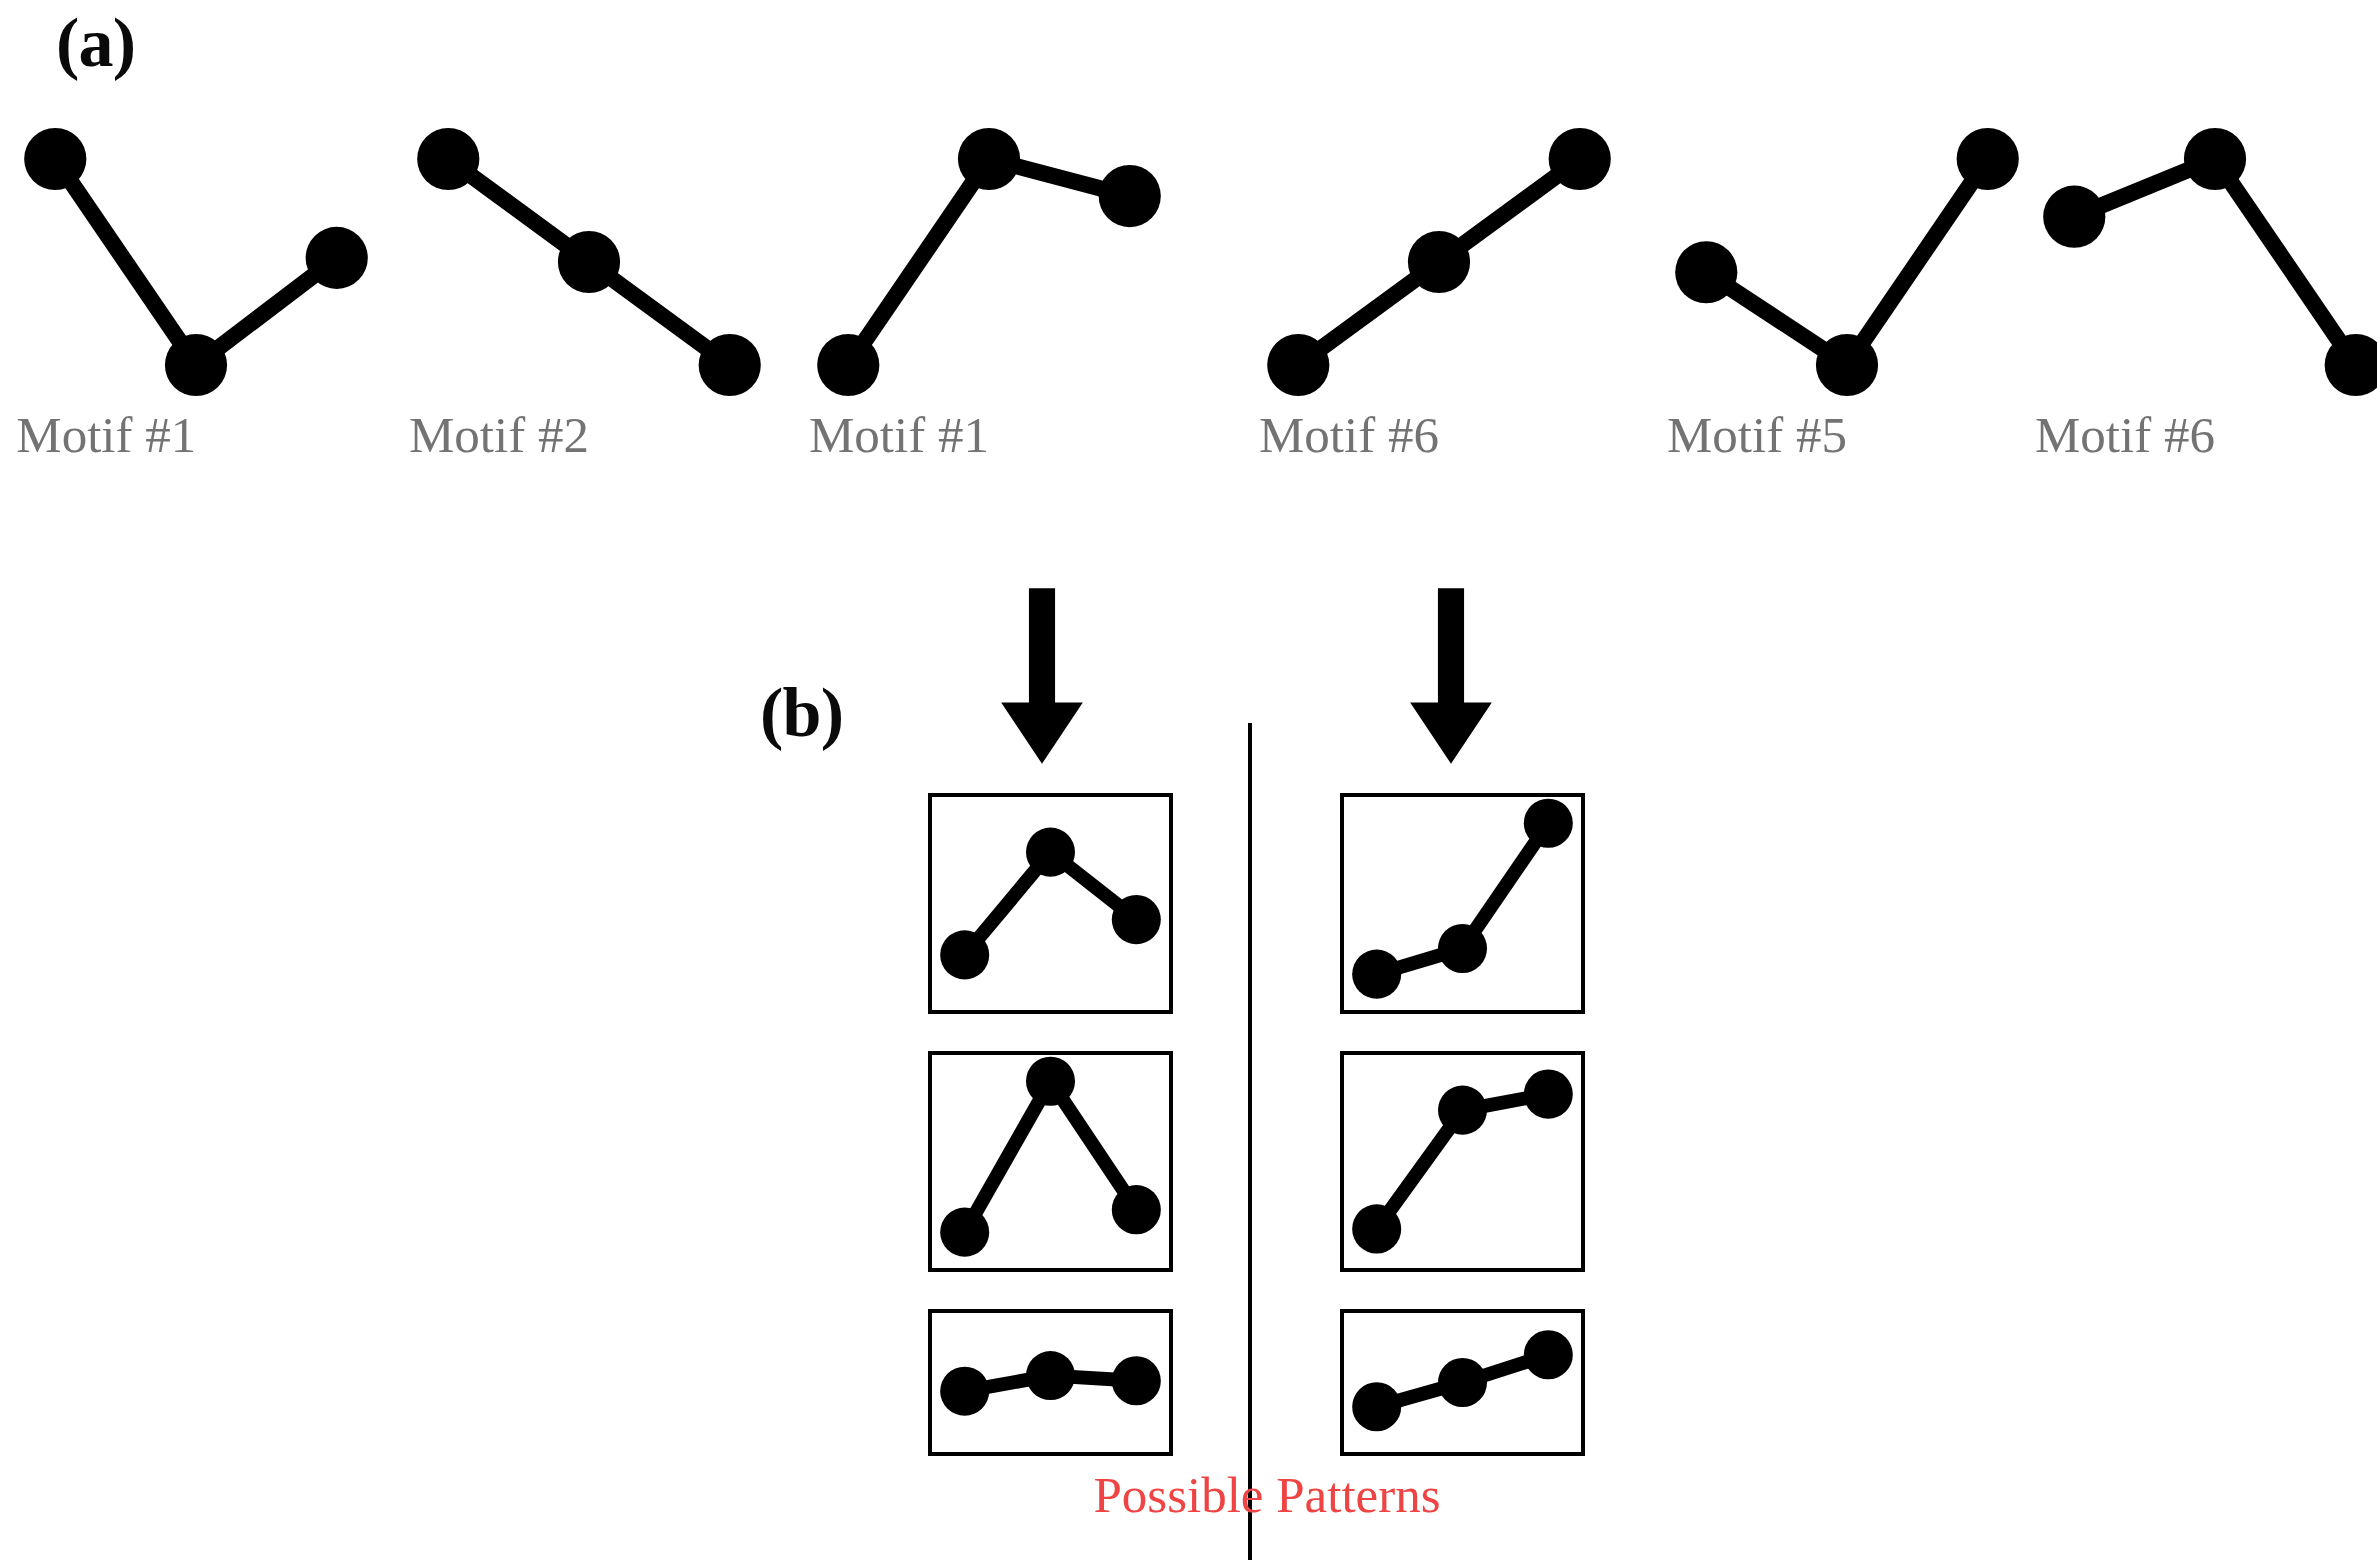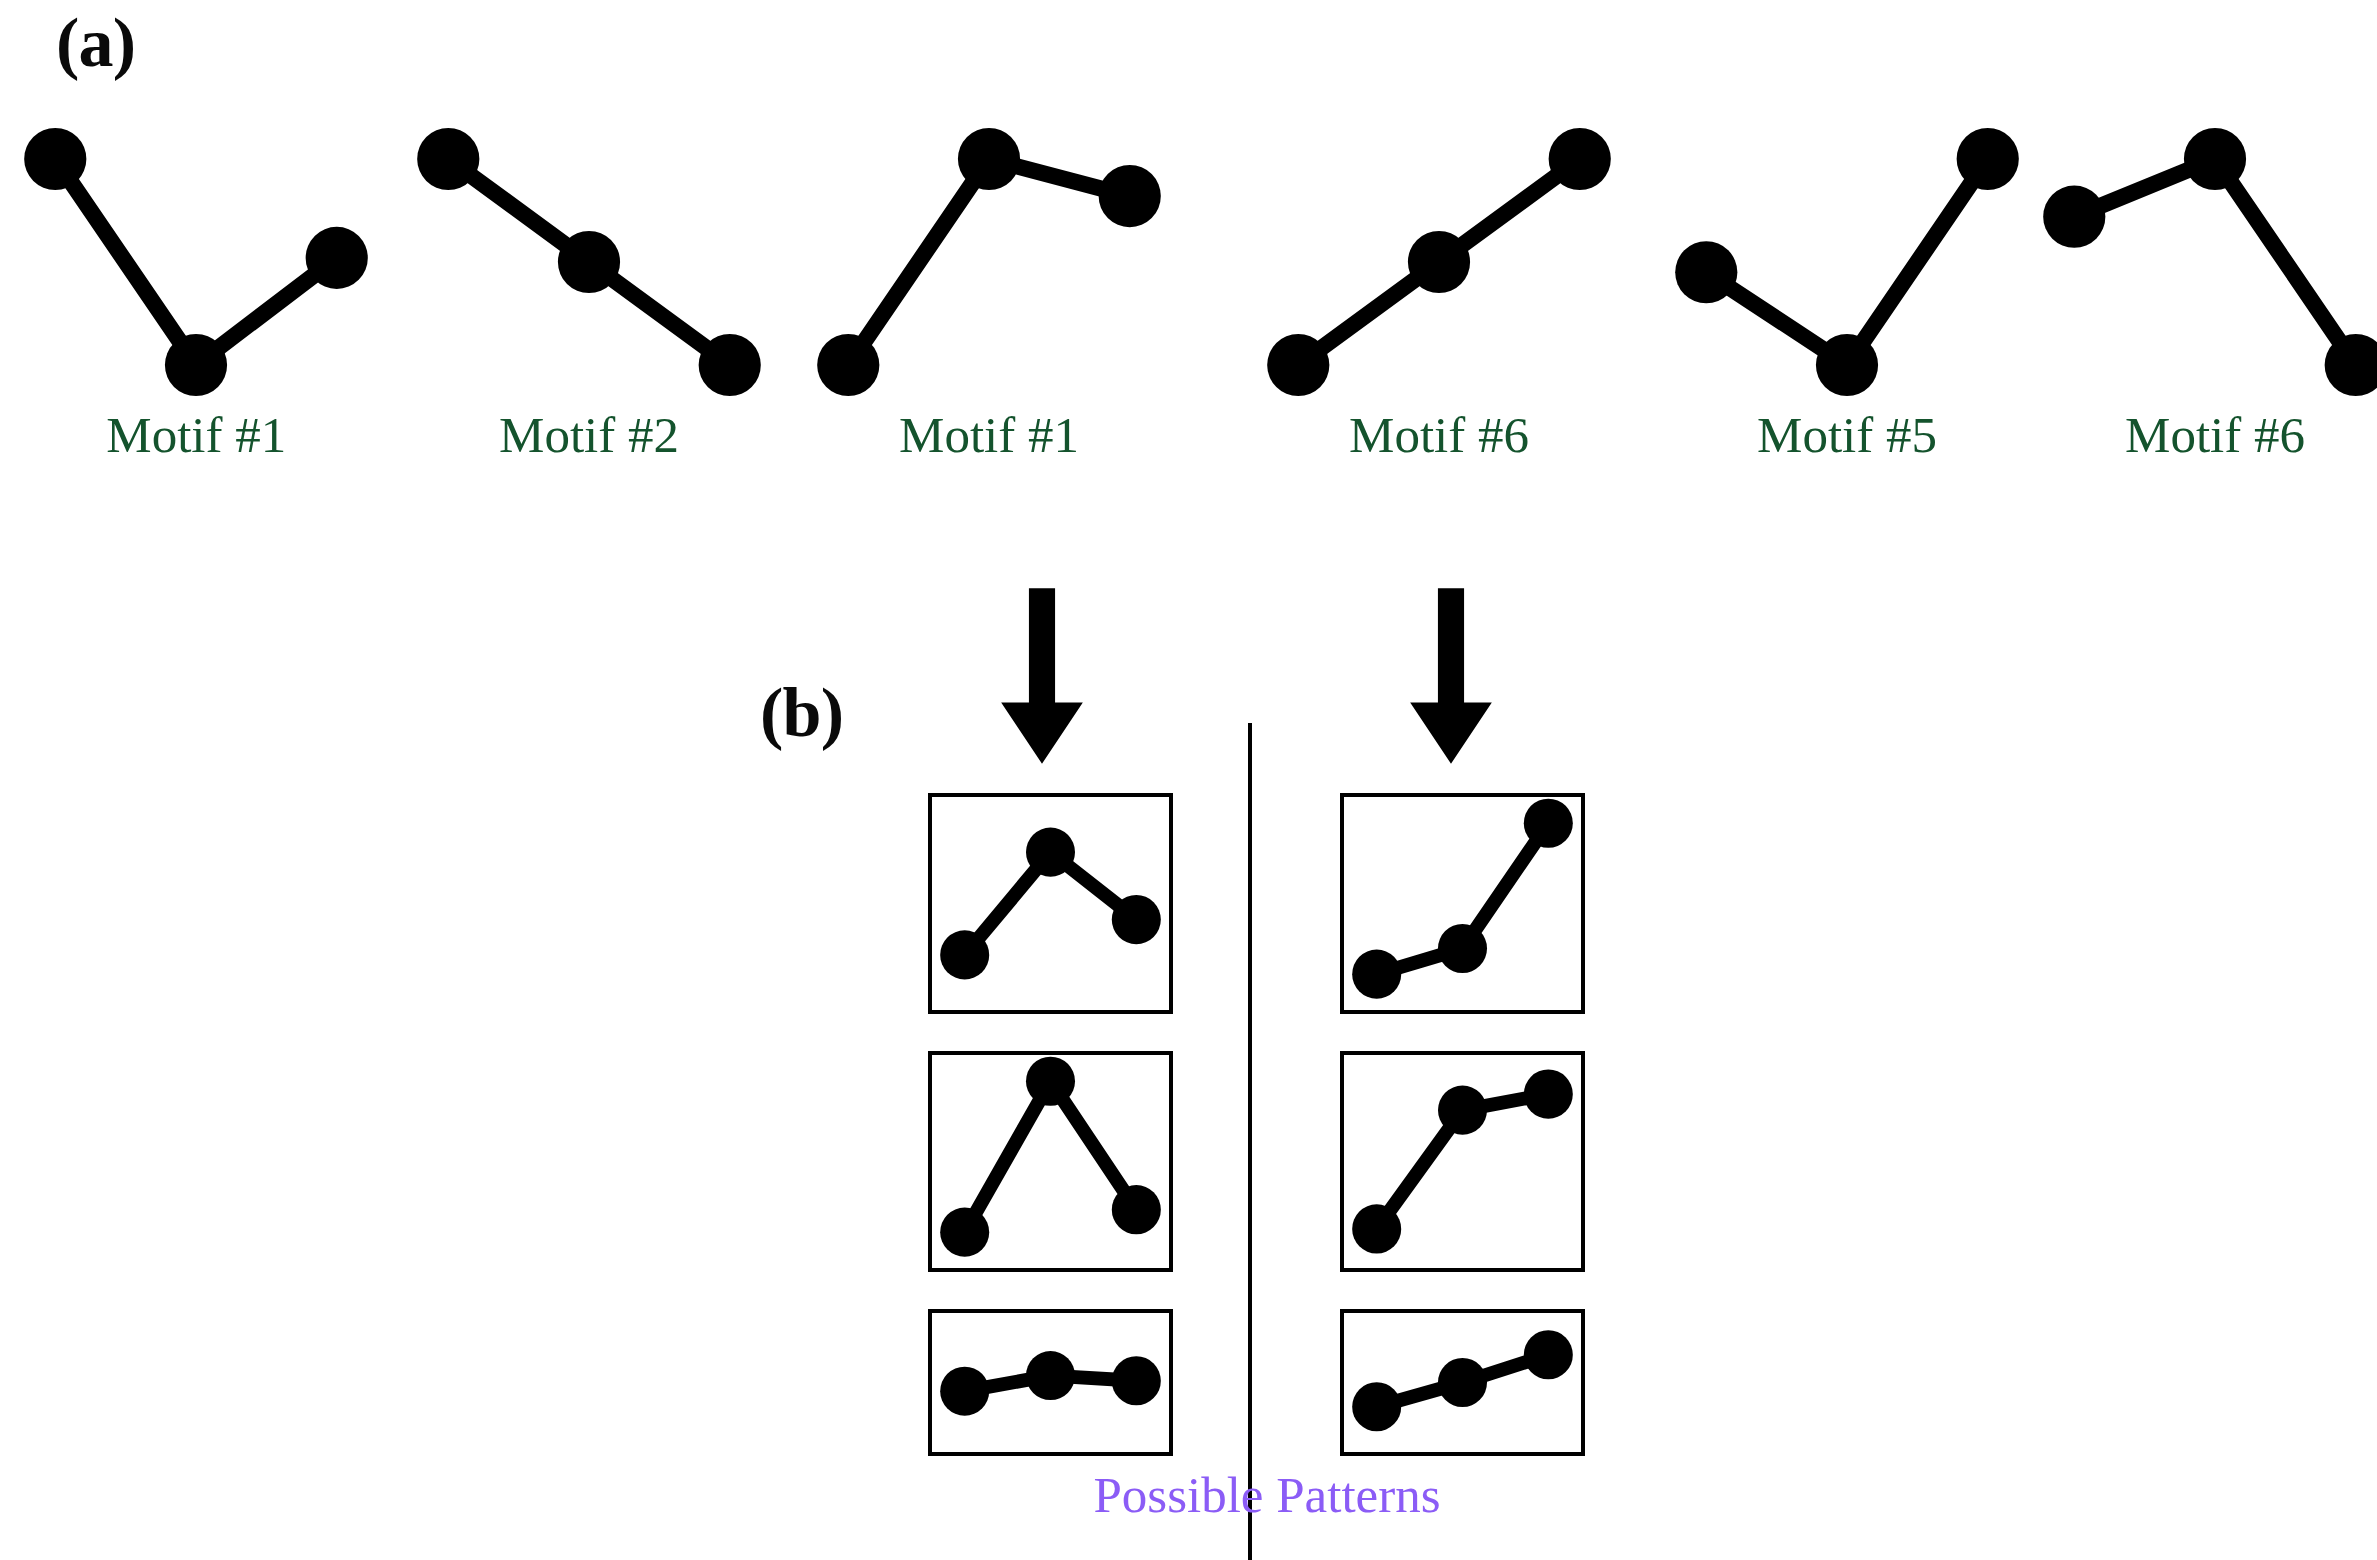--- a/index.html
+++ b/index.html
@@ -48,25 +48,24 @@
     top: 0;
     width: 360px;
     height: 278px;
     display: block;
   }
   .motif-caption {
     position: absolute;
     left: 0;
     top: 284px;
     width: 360px;
-    text-align: center;
     font-size: 51px;
     line-height: 1.1;
     white-space: nowrap;
-    color: #14532d;
+    color: #737373;
   }
 
   
   #patterns-area {
     position: absolute;
     left: 0;
     top: 572px;
     width: 2377px;
     height: 988px;
   }
@@ -116,21 +115,21 @@
 
   #possible-patterns-caption {
     position: absolute;
     left: 899px;
     top: 895px;
     width: 736px;
     text-align: center;
     font-size: 51px;
     line-height: 1.1;
     white-space: nowrap;
-    color: #8b5cf6;
+    color: #ef4444;
   }
 </style>
 </head>
 <body>
 
 <div id="label-a" class="panel-label">(a)</div>
 
 <div id="motif-row">
     <div class="motif-cell" style="left: 16.3px;">
       <svg viewBox="0 0 440 340" preserveAspectRatio="none" class="motif-svg">

